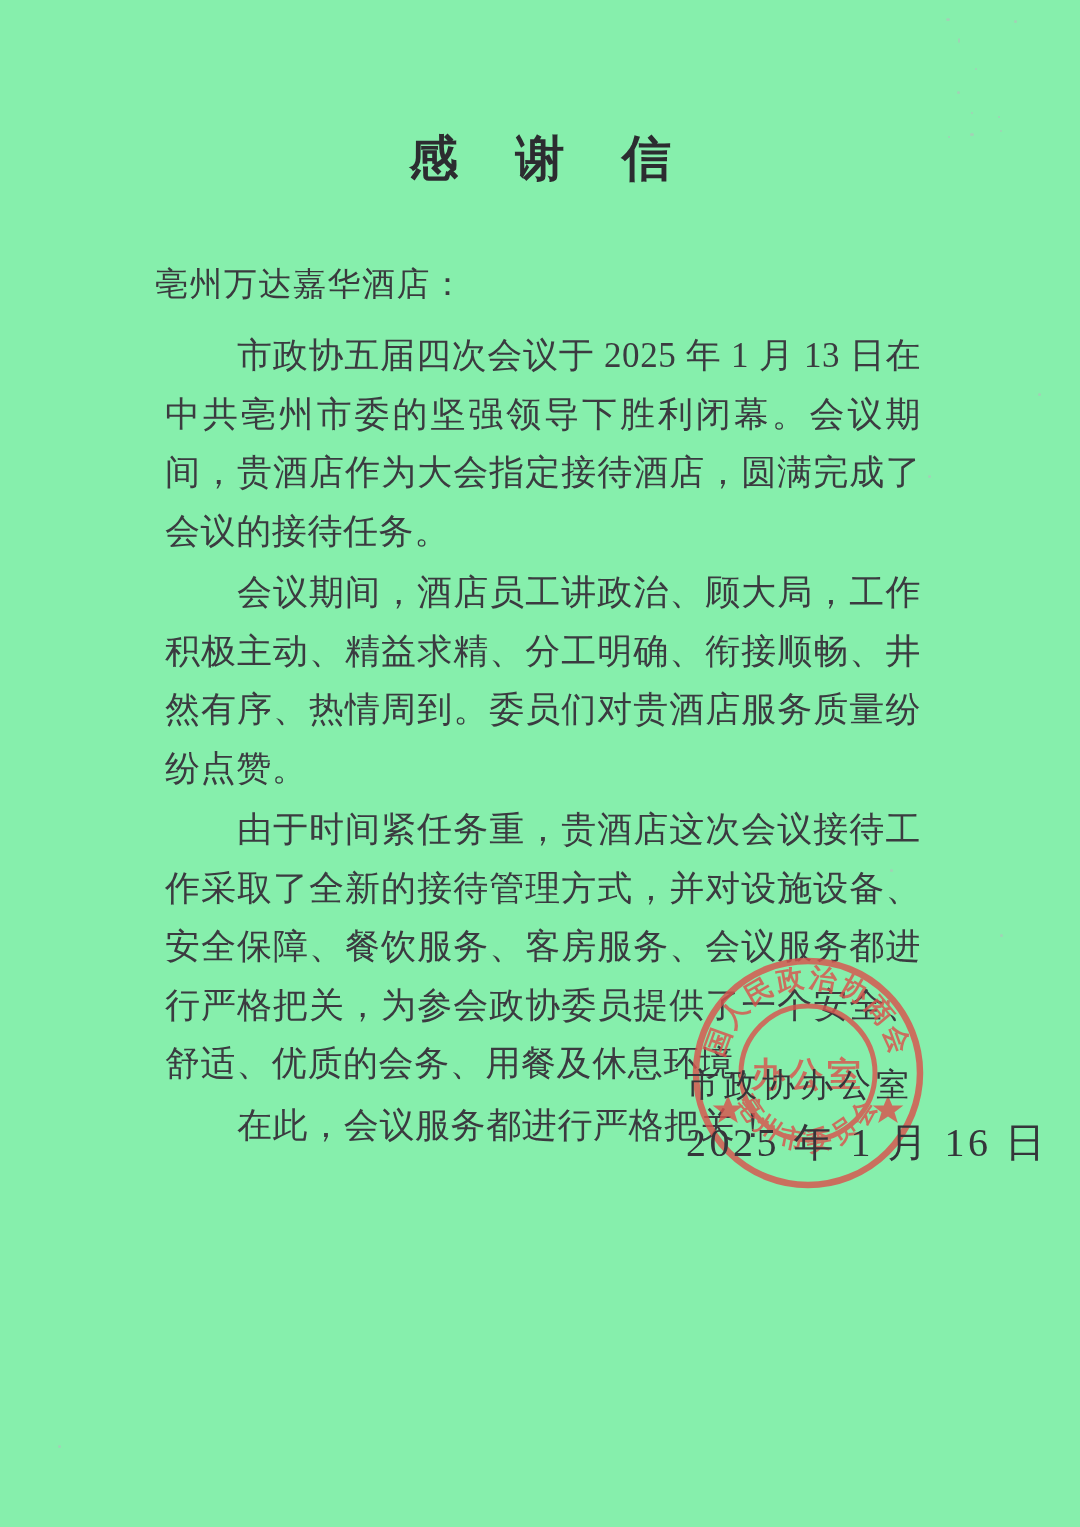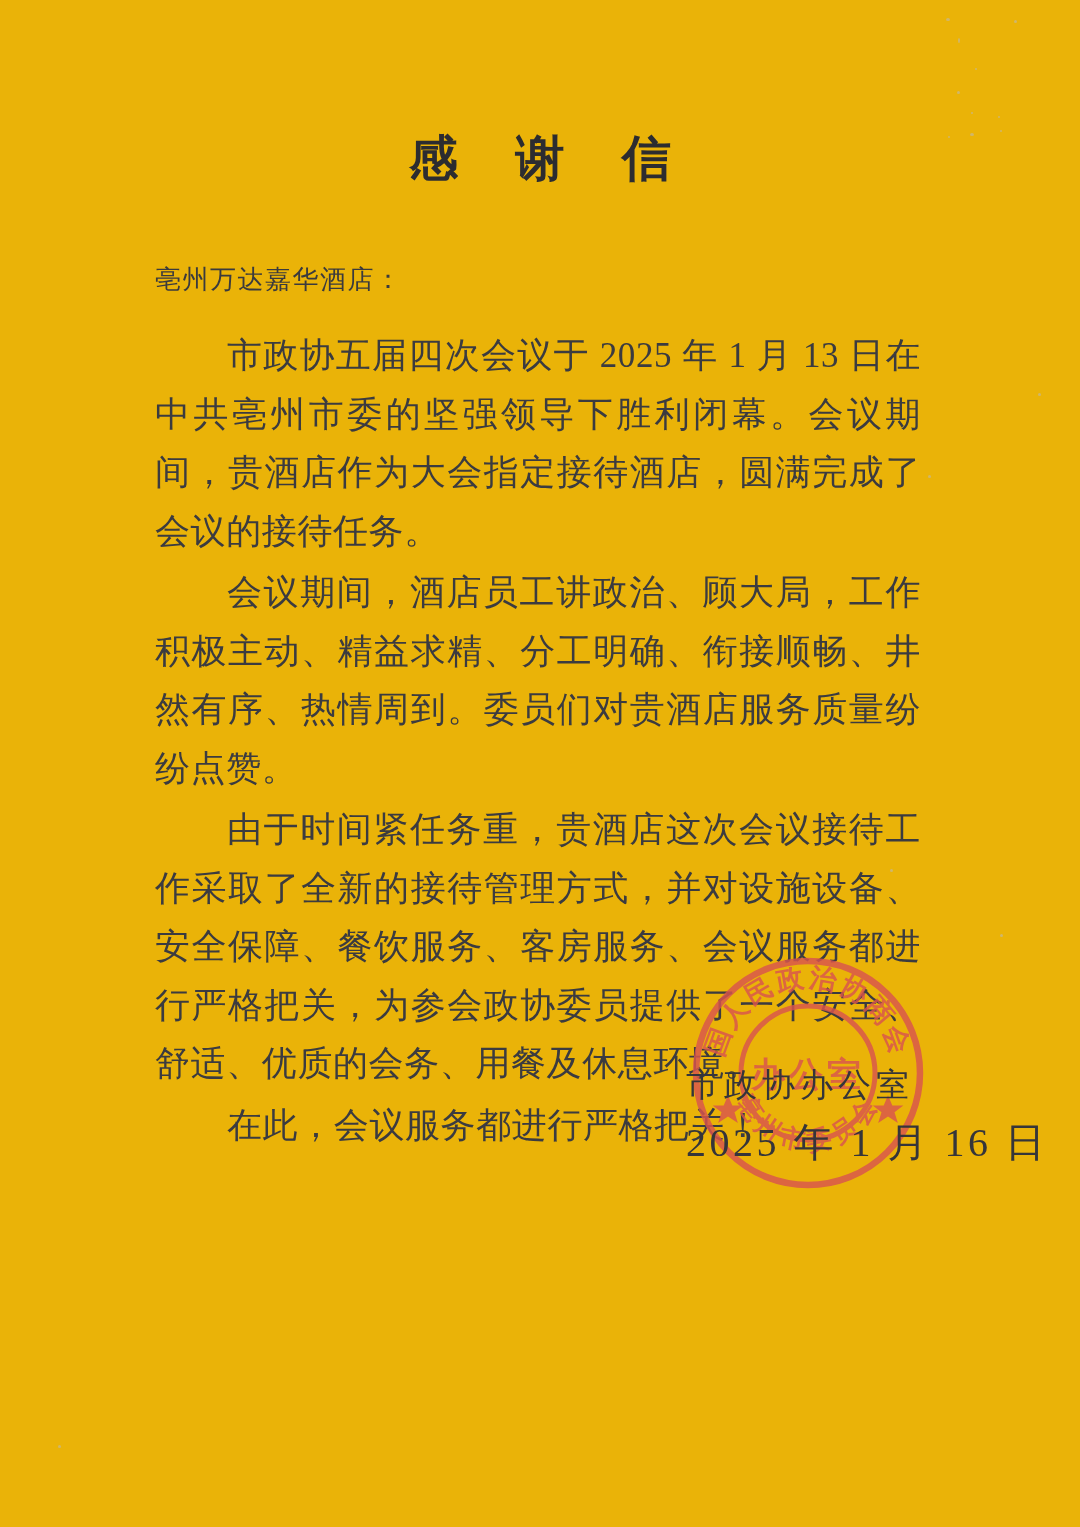--- a/index.html
+++ b/index.html
@@ -7,21 +7,21 @@
     padding: 0;
     background: #ffffff;
   }
   body {
     font-family: "Liberation Serif", "DejaVu Serif", serif;
   }
   #page {
     position: relative;
     width: 1080px;
     height: 1527px;
-    background: #eab308;
+    background: #86efac;
     overflow: hidden;
   }
 
   
   .speck {
     position: absolute;
     background: #b9b9bd;
     border-radius: 50%;
     opacity: .55;
     pointer-events: none;
@@ -42,21 +42,21 @@
     color: #2c2c30;
     line-height: 64px;
   }
 
   
   #salutation {
     position: absolute;
     left: 155px;
     top: 262px;
     font-family: "Liberation Sans", "DejaVu Sans", sans-serif;
-    font-size: 26px;
+    font-size: 33px;
     font-weight: 500;
     letter-spacing: 1.5px;
     color: #3a3a3e;
     white-space: nowrap;
   }
 
   
   #body-text {
     position: absolute;
     left: 155px;
@@ -65,21 +65,21 @@
   }
   .para {
     font-family: "Liberation Serif", "DejaVu Serif", serif;
     font-size: 35px;
     line-height: 58.5px;
     color: #3b3b40;
     text-align: justify;
     text-justify: inter-ideograph;
     text-indent: 72px;
     letter-spacing: .6px;
-    margin: 0 0 3px 0;
+    margin: 0 0 3px 10px;
     word-break: break-all;
   }
 
   
   #seal {
     position: absolute;
     left: 688px;
     top: 953px;
     width: 240px;
     height: 240px;

